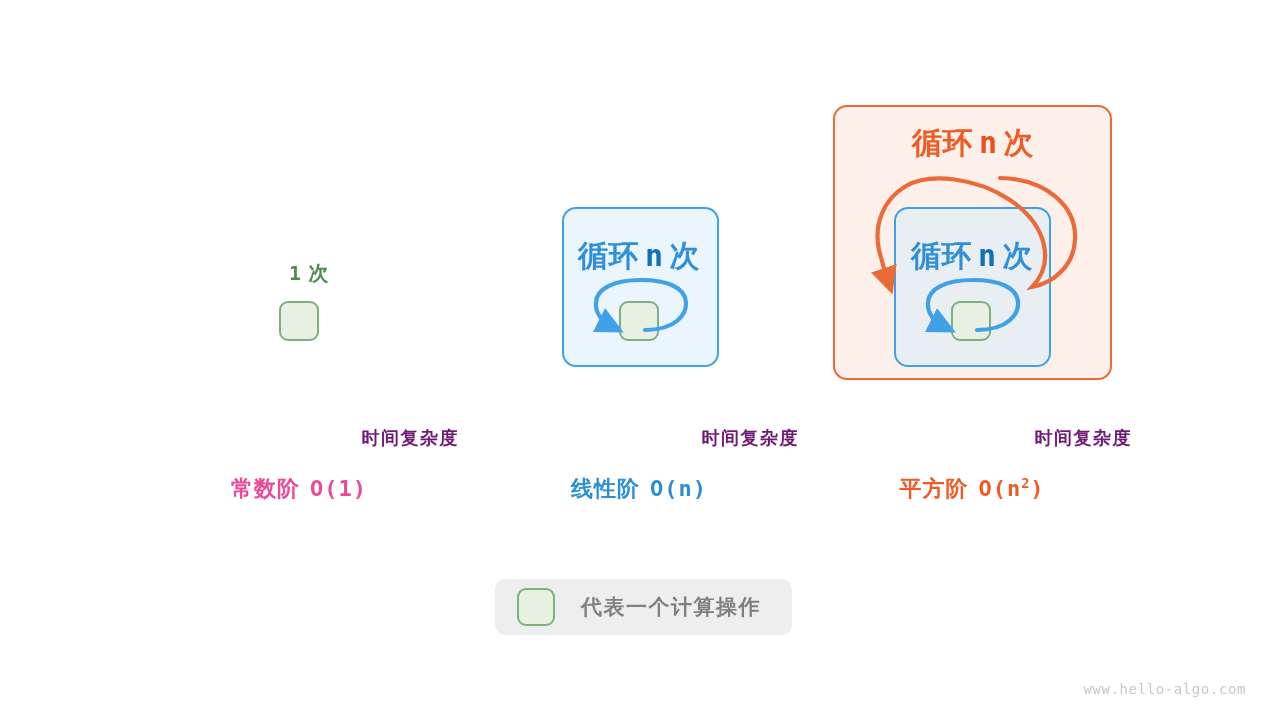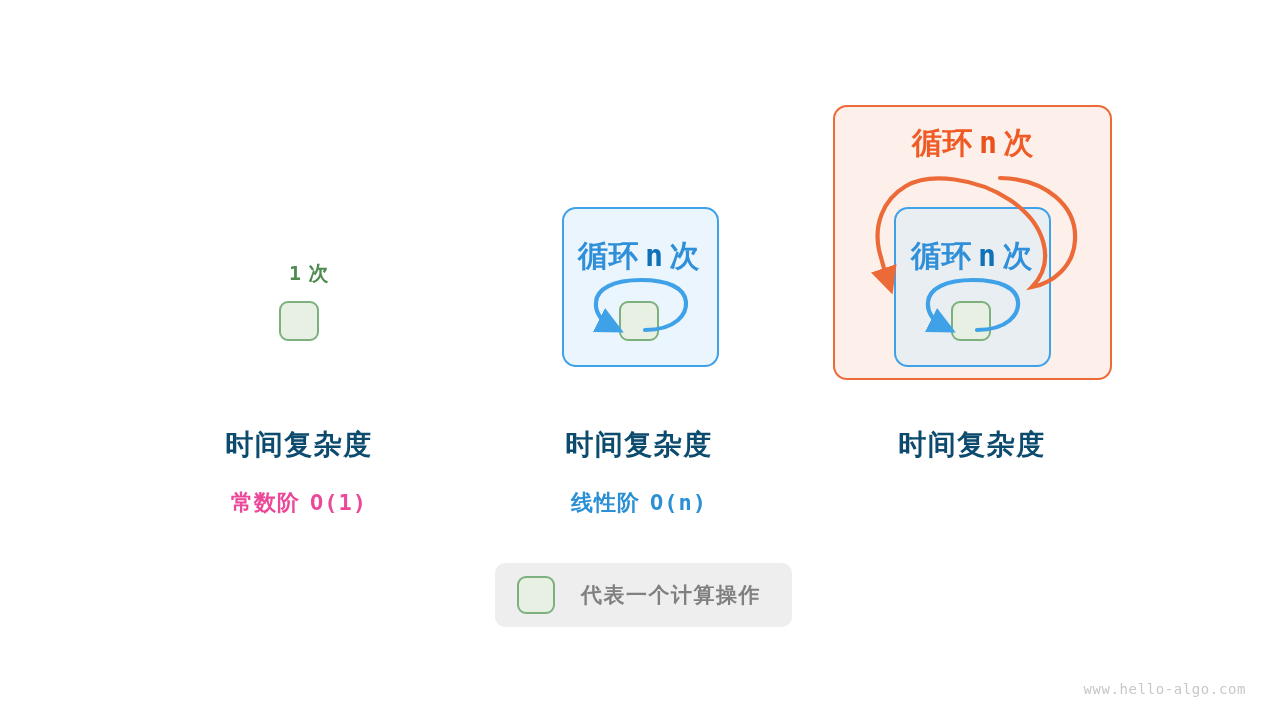--- a/index.html
+++ b/index.html
@@ -85,24 +85,25 @@
     padding-right: 7px;
   }
 
   
   .label-col {
     position: absolute;
     text-align: center;
     width: 320px;
   }
   .label-title {
-    font-size: 28px;
-    font-weight: 700;
-    color: #0c4a6e;
+    font-size: 18px;
+    font-weight: 700;
+    color: #701a75;
     letter-spacing: 1.5px;
+    text-align: right;
   }
   .label-order {
     margin-top: 24px;
     font-size: 22px;
     font-weight: 700;
     letter-spacing: 1px;
     white-space: nowrap;
   }
   .label-order .ord-code {
     font-family: "DejaVu Sans Mono", "Liberation Mono", monospace;
@@ -114,23 +115,23 @@
     vertical-align: super;
   }
   .ord-green  { color: #ec4899; }
   .ord-blue   { color: #2a8fd4; }
   .ord-orange { color: #f05a24; }
 
   
   .legend {
     position: absolute;
     left: 495px;
-    top: 563px;
+    top: 579px;
     width: 297px;
-    height: 64px;
+    height: 56px;
     background: #eeeeee;
     border-radius: 10px;
     display: flex;
     align-items: center;
     box-sizing: border-box;
     padding-left: 22px;
   }
   .legend-swatch {
     width: 38px;
     height: 38px;
@@ -247,20 +248,23 @@
 
   <div class="label-col" style="left:479px; top:426px;">
     <div class="label-title">时间复杂度</div>
     <div class="label-order ord-blue">
       <span>线性阶</span><span class="ord-code">O(n)</span>
     </div>
   </div>
 
   <div class="label-col" style="left:812px; top:426px;">
     <div class="label-title">时间复杂度</div>
+    <div class="label-order ord-orange">
+      <span>平方阶</span><span class="ord-code"><span>O(n</span><sup>2</sup><span>)</span></span>
+    </div>
   </div>
 
   <div class="legend">
     <div class="legend-swatch"></div>
     <div class="legend-text">代表一个计算操作</div>
   </div>
 
   <div class="watermark">www.hello-algo.com</div>
 
 </div>

